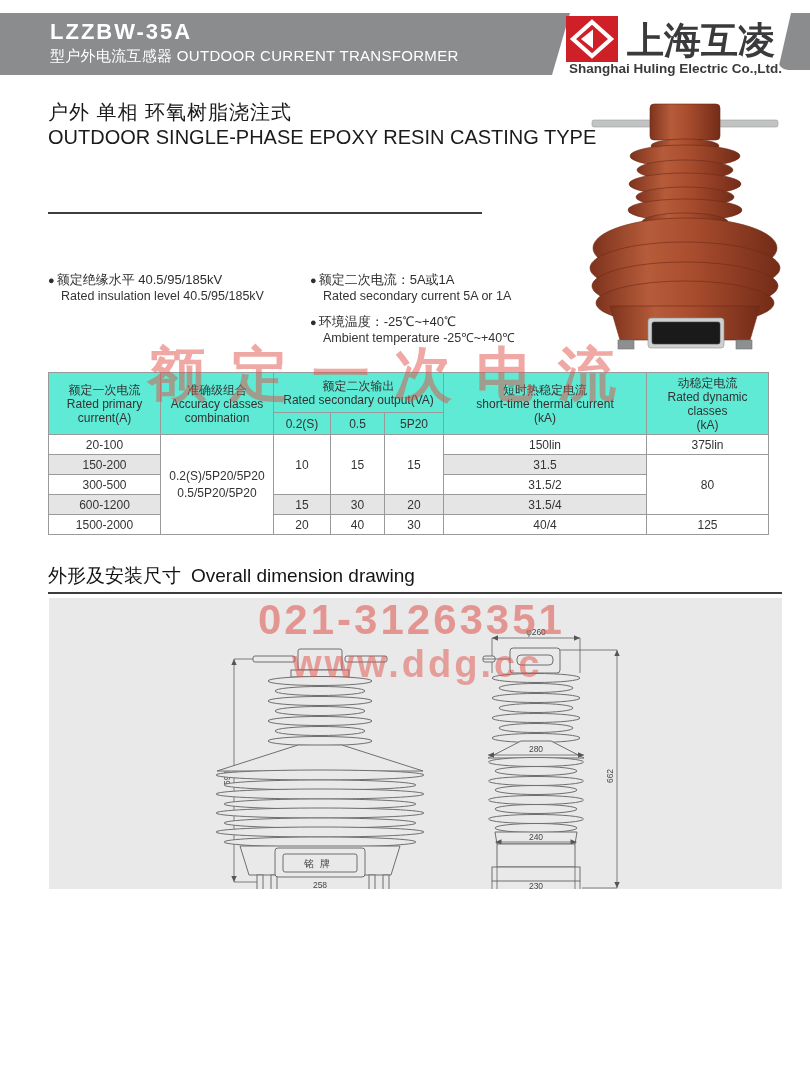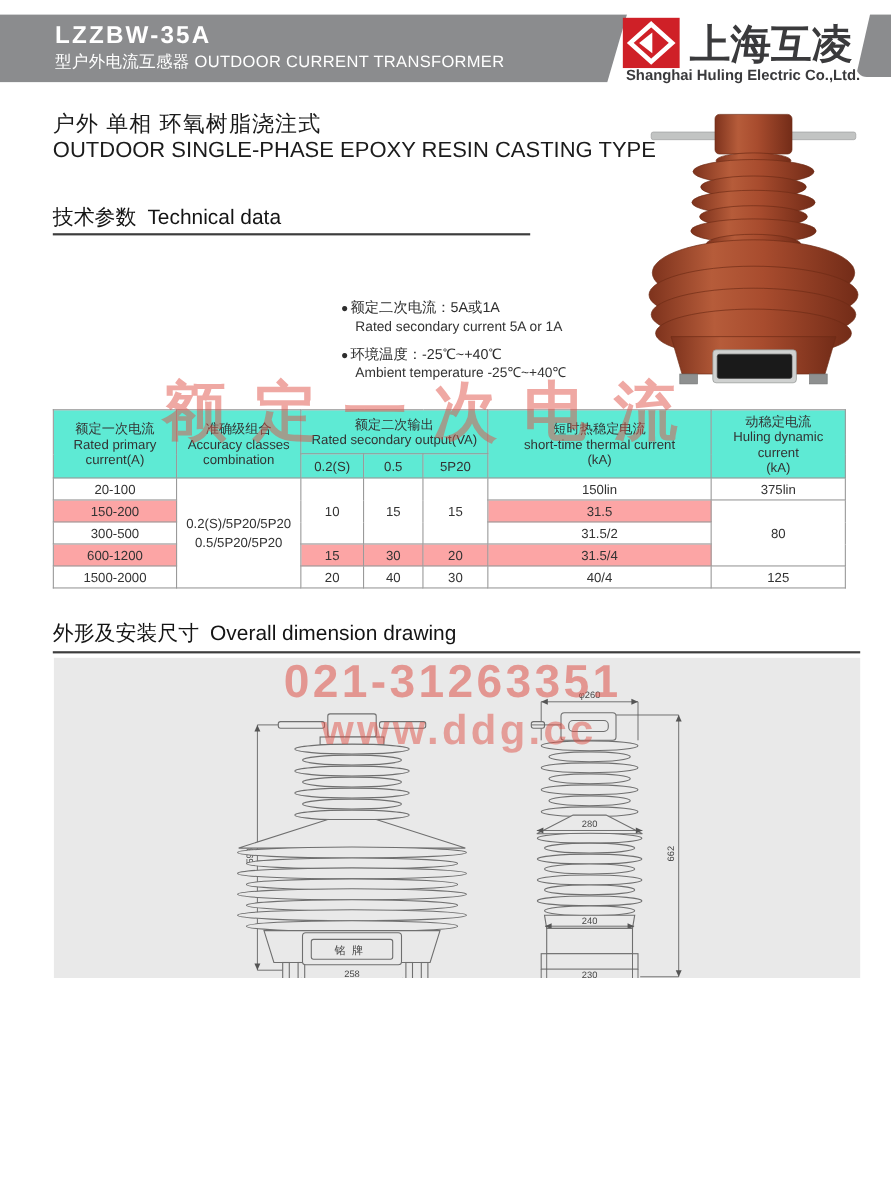--- a/index.html
+++ b/index.html
@@ -48,21 +48,21 @@
   .wm-site  { left:292px; top:643px; font-size:38px; letter-spacing:3px; color:rgba(223,82,72,0.5); }
 
   
   table.spec { position:absolute; left:48px; top:372px; width:720px; border-collapse:collapse; table-layout:fixed;
                z-index:3; background:#fff; }
   .spec th, .spec td { border:1px solid #9a9a9a; text-align:center; color:#333; }
   .spec { border:1px solid #6f6f6f; }
   .spec th { background:#5eead4; font-weight:normal; font-size:12px; line-height:14px; padding:2px 0; }
   .spec td { font-size:12px; height:20px; padding:0 2px; background:#fff; }
   .spec tr.hr1 { height:40px; } .spec tr.hr2 { height:22px; }
-  .spec td.shade { background:#fca5a5; }
+  .spec td.shade { background:#e5e5e5; }
   .spec td.combo { line-height:17px; }
 
   
   .panel { position:absolute; left:49px; top:598px; width:733px; height:467px; background:#e9e9e9; z-index:1; }
   .dwg { position:absolute; z-index:2; }
   .front-view { left:195px; top:645px; }
   .side-view  { left:465px; top:628px; }
   .top-view   { left:235px; top:915px; }
   svg .ln  { stroke:#6f6f6f; stroke-width:1; fill:#e9e9e9; }
   svg .lnf { stroke:#6f6f6f; stroke-width:1; fill:none; }
@@ -83,25 +83,26 @@
     <rect width="52" height="46" fill="#cf2027"></rect>
     <path d="M26,6 L45,23 L26,40 L7,23 Z" fill="none" stroke="#fff" stroke-width="4.2"></path>
     <path d="M15,23 L27,13.5 L27,32.5 Z" fill="#fff"></path>
   </svg>
   <div class="brand-cn">上海互凌</div>
   <div class="brand-en">Shanghai Huling Electric Co.,Ltd.</div>
 
   <div class="intro-cn">户外  单相  环氧树脂浇注式</div>
   <div class="intro-en">OUTDOOR SINGLE-PHASE EPOXY RESIN CASTING TYPE</div>
 
-  <div class="sec-head tech-head">
-    <span>技术参数</span><span class="en">Technical data</span>
-  </div>
   <div class="tech-rule"></div>
 
+  <div class="bullet b-l b2">
+    <div><span class="dot">●</span><span>额定绝缘水平 40.5/95/185kV</span></div>
+    <div class="en">Rated insulation level 40.5/95/185kV</div>
+  </div>
   <div class="bullet b-r rb1">
     <div><span class="dot">●</span><span>额定二次电流：5A或1A</span></div>
     <div class="en">Rated secondary current 5A or 1A</div>
   </div>
   <div class="bullet b-r rb2">
     <div><span class="dot">●</span><span>环境温度：-25℃~+40℃</span></div>
     <div class="en">Ambient temperature -25℃~+40℃</div>
   </div>
 
   <svg class="product" width="246" height="260" viewBox="0 0 246 260">
@@ -165,21 +166,21 @@
         <div>额定二次输出</div>
         <div>Rated secondary output(VA)</div>
       </th>
       <th rowspan="2">
         <div>短时热稳定电流</div>
         <div>short-time thermal current</div>
         <div>(kA)</div>
       </th>
       <th rowspan="2">
         <div>动稳定电流</div>
-        <div>Huling dynamic current</div>
+        <div>Rated dynamic classes</div>
         <div>(kA)</div>
       </th>
     </tr>
     <tr class="hr2">
       <th>0.2(S)</th>
       <th>0.5</th>
       <th>5P20</th>
     </tr>
     <tr>
       <td>20-100</td>

